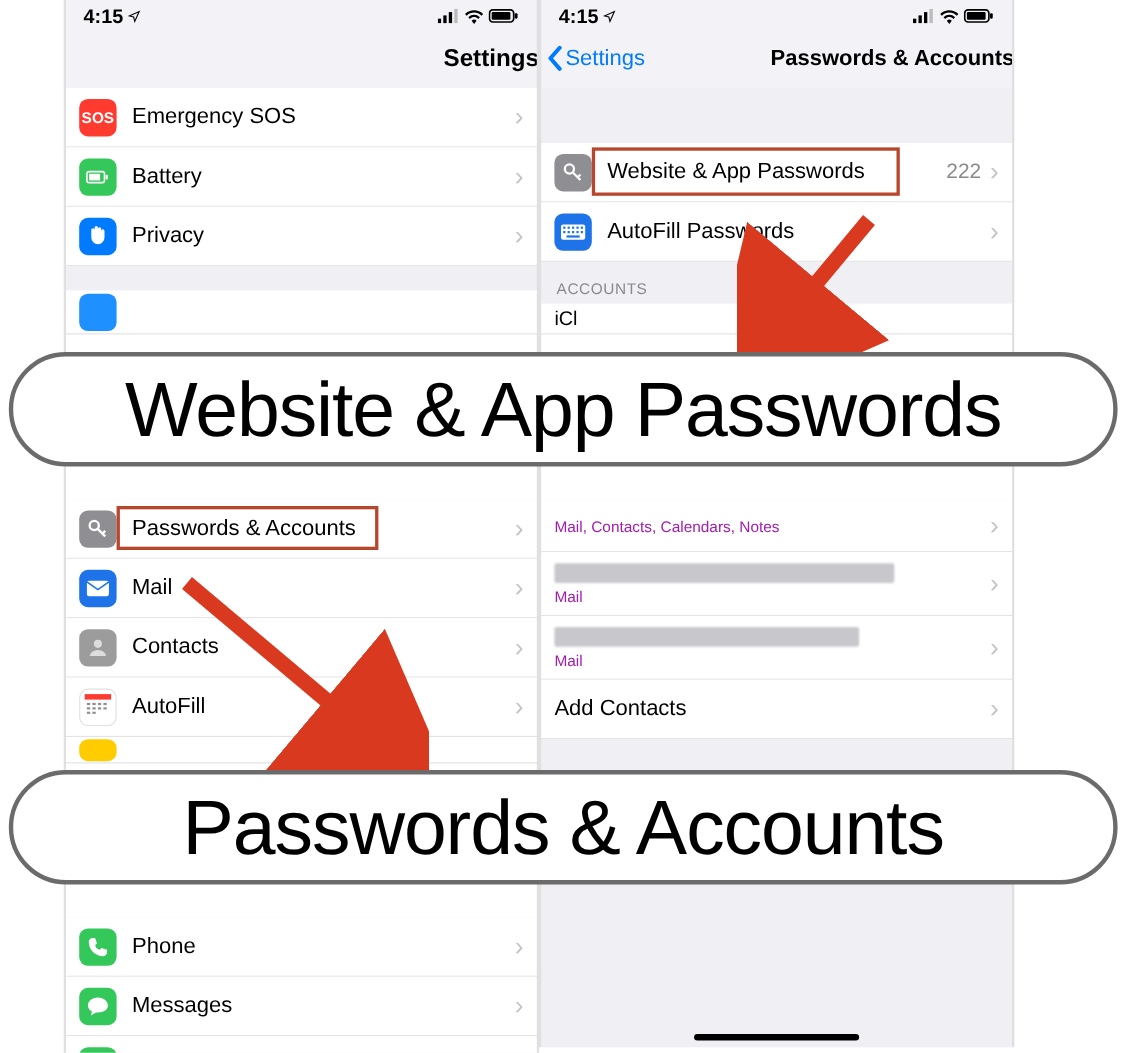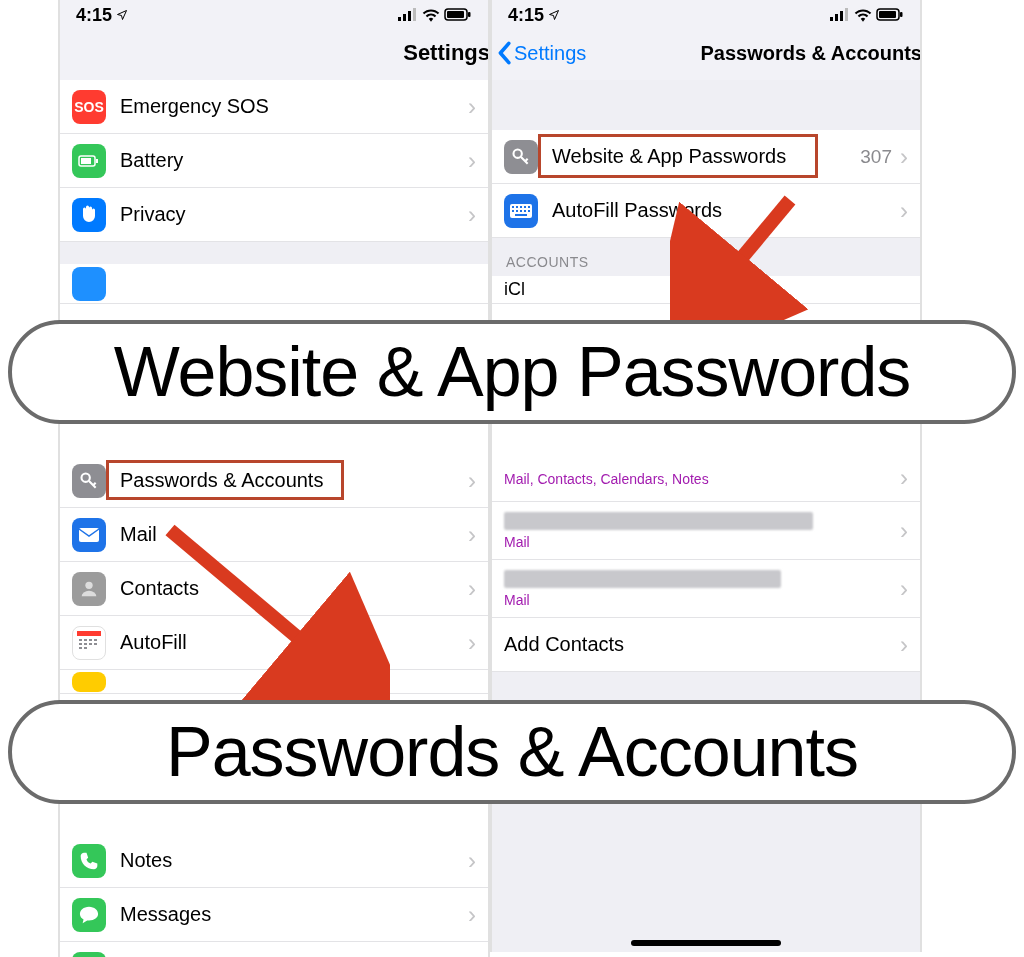--- a/index.html
+++ b/index.html
@@ -269,21 +269,21 @@
   </div>
 
   <div style="height:140px; background:#fff;"></div>
 
   <div class="cell">
     <div class="icon ic-phone">
       <svg width="20" height="20" viewBox="0 0 24 24">
           <path d="M6 2 C4 2 2 4 2 6 C2 15 9 22 18 22 C20 22 22 20 22 18 L22 15 L16 13 L14 15 C11 14 10 13 9 10 L11 8 L9 2 Z" fill="#fff"></path>
         </svg>
     </div>
-    <div class="label">Notes</div>
+    <div class="label">Phone</div>
     <div class="chevron">›</div>
   </div>
   <div class="cell">
     <div class="icon ic-msg">
       <svg width="22" height="20" viewBox="0 0 24 22">
           <path d="M12 2 C6 2 2 6 2 10 C2 13 4 15 6 16 L5 20 L10 17 C11 17 11 17 12 17 C18 17 22 14 22 10 C22 6 18 2 12 2 Z" fill="#fff"></path>
         </svg>
     </div>
     <div class="label">Messages</div>
     <div class="chevron">›</div>
@@ -346,21 +346,21 @@
   <div class="group-gap" style="height:50px;"></div>
 
   <div class="cell" style="position:relative;">
     <div class="icon ic-grey">
       <svg width="20" height="20" viewBox="0 0 24 24">
           <circle cx="8" cy="8" r="5" fill="none" stroke="#fff" stroke-width="2.5"></circle>
           <path d="M12 12 L20 20 M17 17 L20 14" stroke="#fff" stroke-width="2.5" fill="none"></path>
         </svg>
     </div>
     <div class="label">Website &amp; App Passwords</div>
-    <div class="detail">307</div>
+    <div class="detail">222</div>
     <div class="chevron">›</div>
     <div class="highlight-box" style="left:48px; top:4px; width:280px; height:44px;"></div>
   </div>
   <div class="cell">
     <div class="icon ic-blue">
       <svg width="24" height="16" viewBox="0 0 24 16">
           <rect x="1" y="1" width="22" height="14" rx="2" fill="#fff"></rect>
           <g fill="#1e73e8">
             <rect x="3" y="3" width="2" height="2"></rect>
             <rect x="7" y="3" width="2" height="2"></rect>

